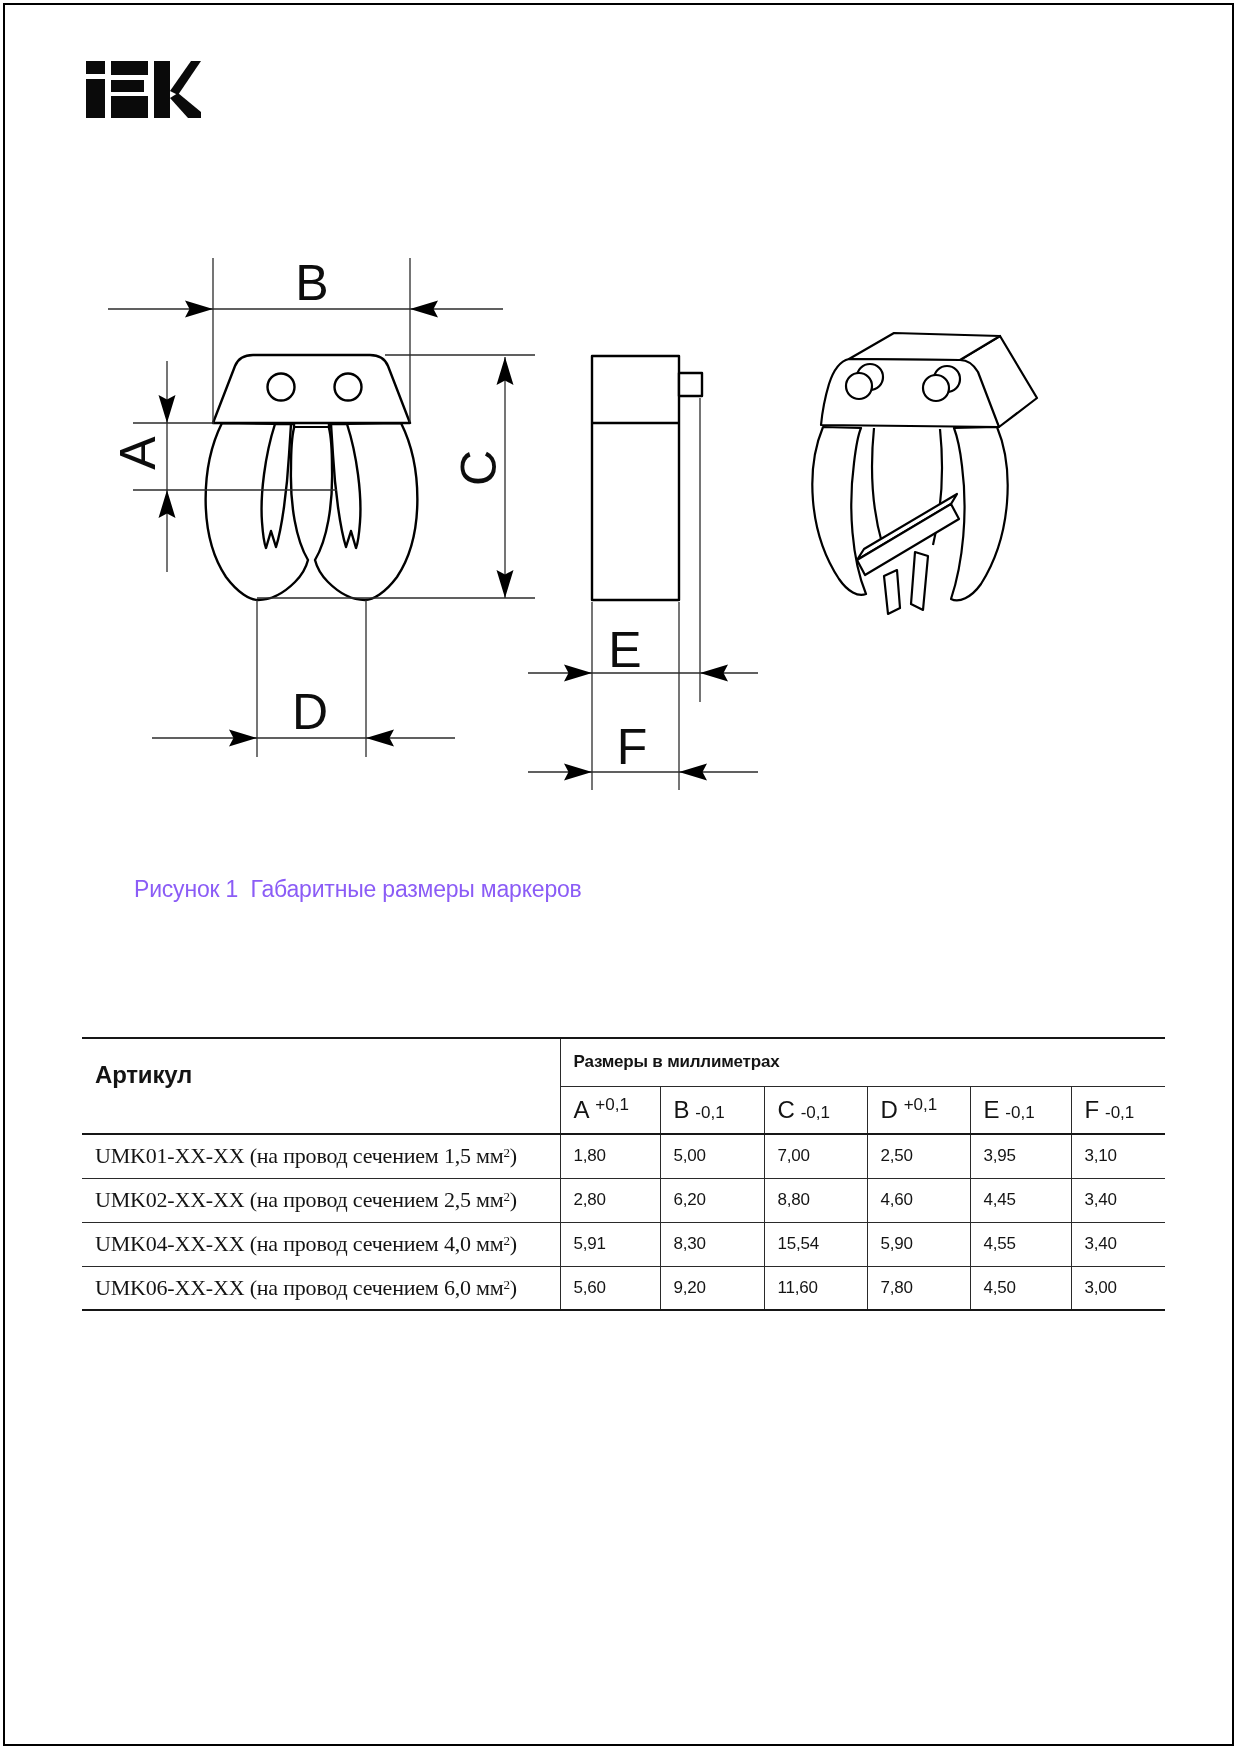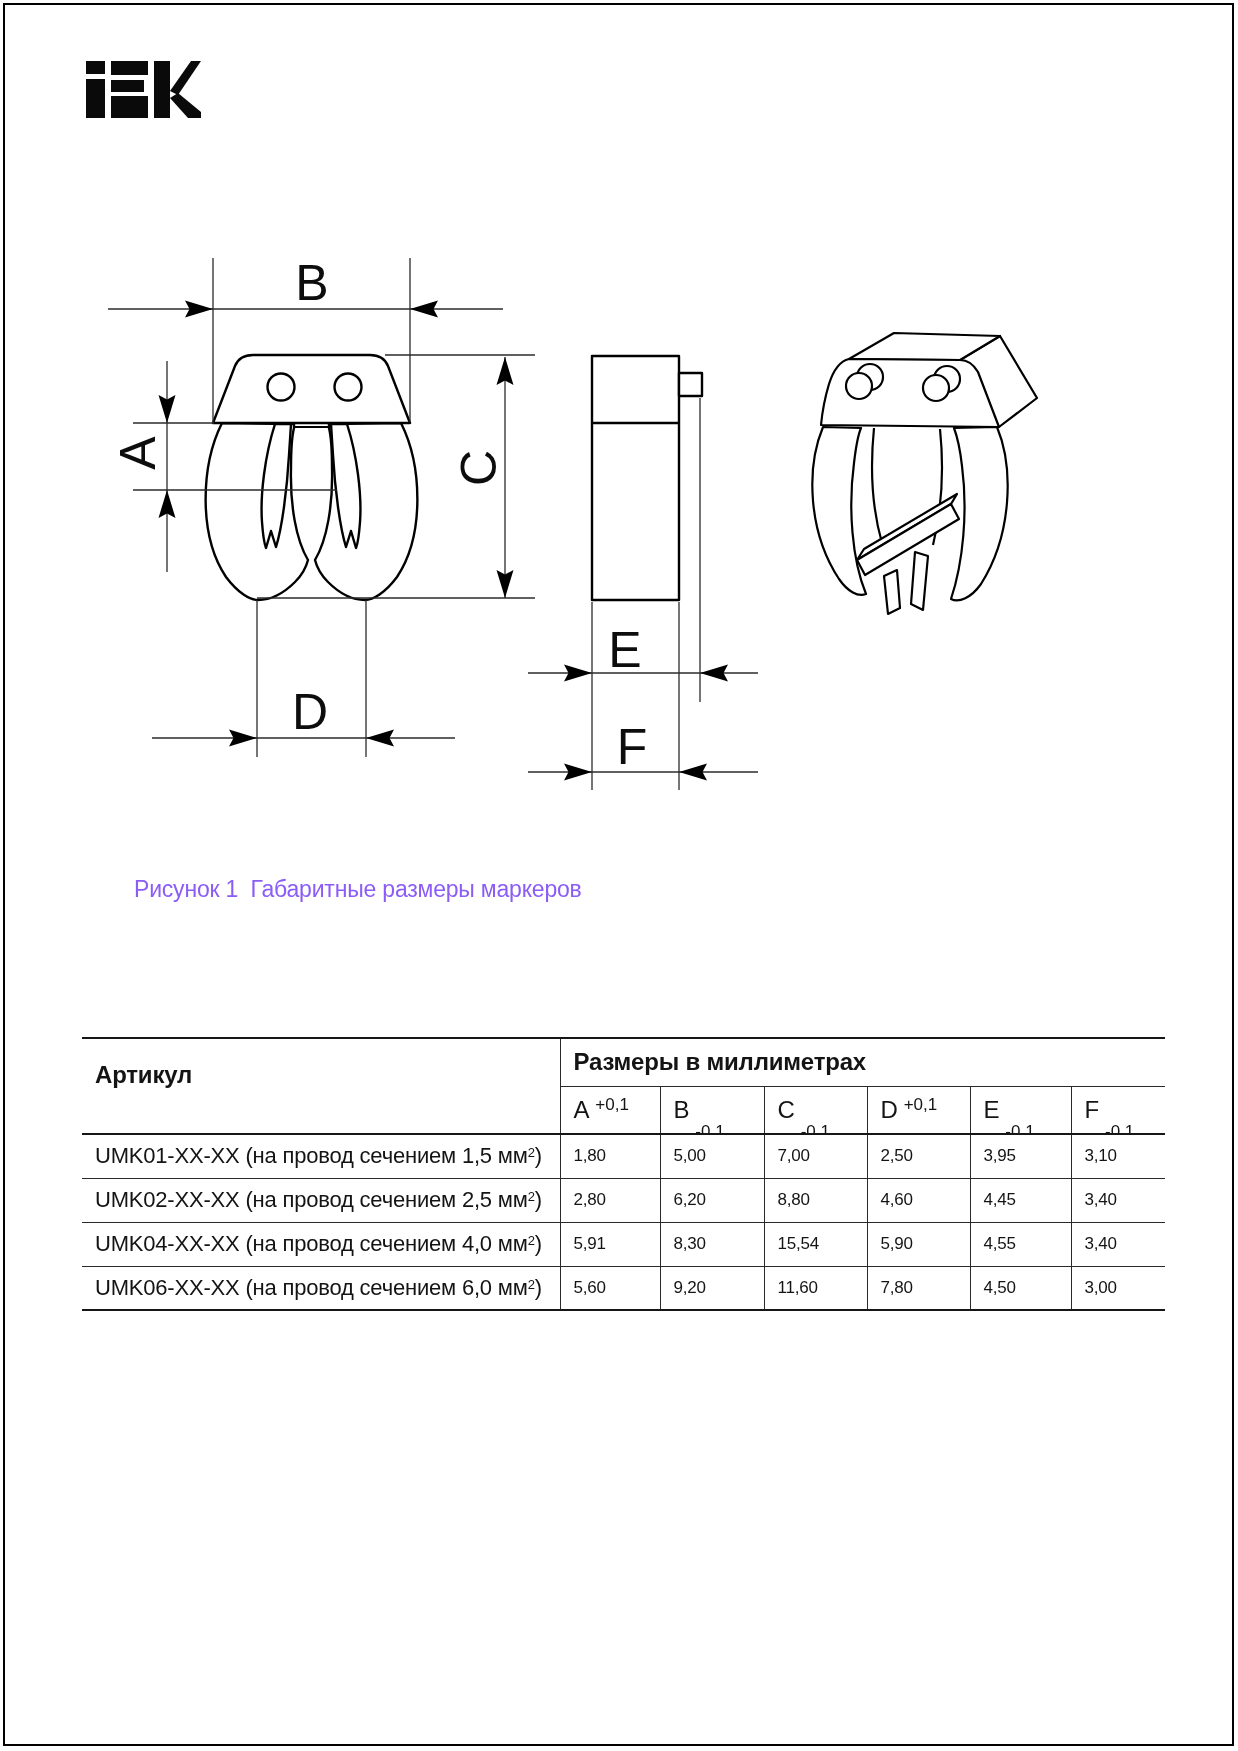--- a/index.html
+++ b/index.html
@@ -36,33 +36,33 @@
     overflow:hidden;white-space:nowrap;
   }
   .hdr-row1{height:48px;}
   .hdr-row2{height:48px;}
   .data-row{height:44px;}
   th.article-h{
     font-weight:bold;font-size:24px;vertical-align:top;padding-top:22px;
     border-right:1.5px solid #2a2a2a;
   }
   th.dims-h{
-    font-weight:bold;font-size:24px;
+    font-weight:bold;font-size:17px;
     border-bottom:1.5px solid #2a2a2a;
   }
   .hdr-row2 th{font-size:24px;margin-top:29px;}
   .hdr-row2{border-bottom:2.5px solid #161616;}
   .vline{border-left:1.5px solid #2a2a2a;}
   .data-row{border-bottom:1.5px solid #2a2a2a;}
   .data-row:last-child{border-bottom:none;}
-  td.article-c{font-size:22px;border-right:1.5px solid #2a2a2a;}
+  td.article-c{font-size:22px;border-right:1.5px solid #2a2a2a;font-family:Liberation Serif, serif;}
   td.val-c{font-size:17px;}
   .tol{font-size:17px;position:relative;margin-left:6px;letter-spacing:0;}
   .tol-sup .tol{top:-8px;}
-  .tol-sub .tol{top:19px;text-align:right;}
+  .tol-sub .tol{top:0;text-align:right;}
   sup.sq{font-size:13px;vertical-align:6px;}
 </style>
 </head>
 <body>
 
 <div class="page">
   <div class="page-border"></div>
 
   <svg id="drawing" width="1238" height="830" viewBox="0 0 1238 830">
 

